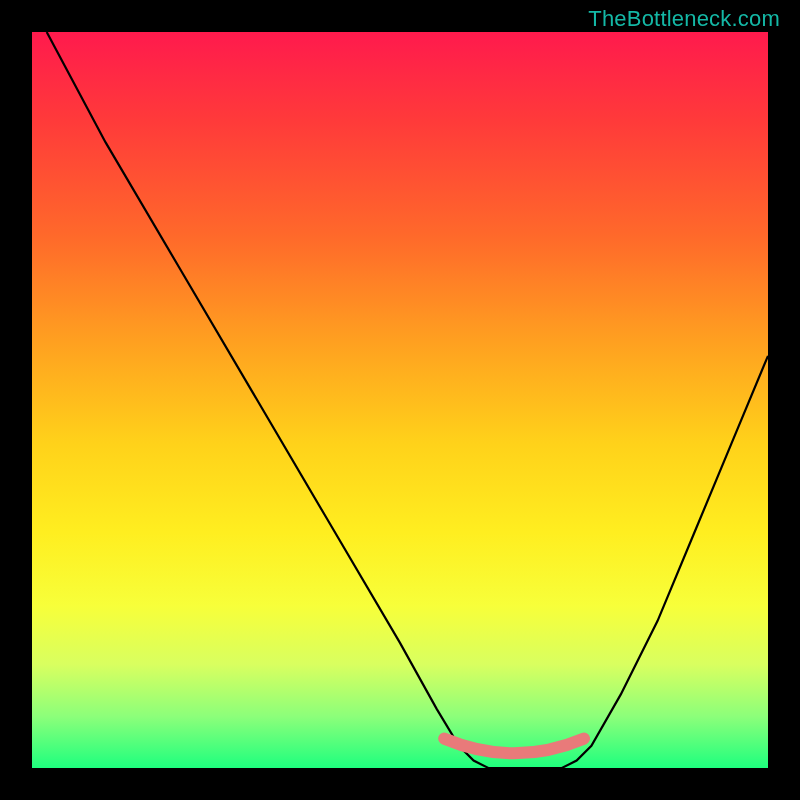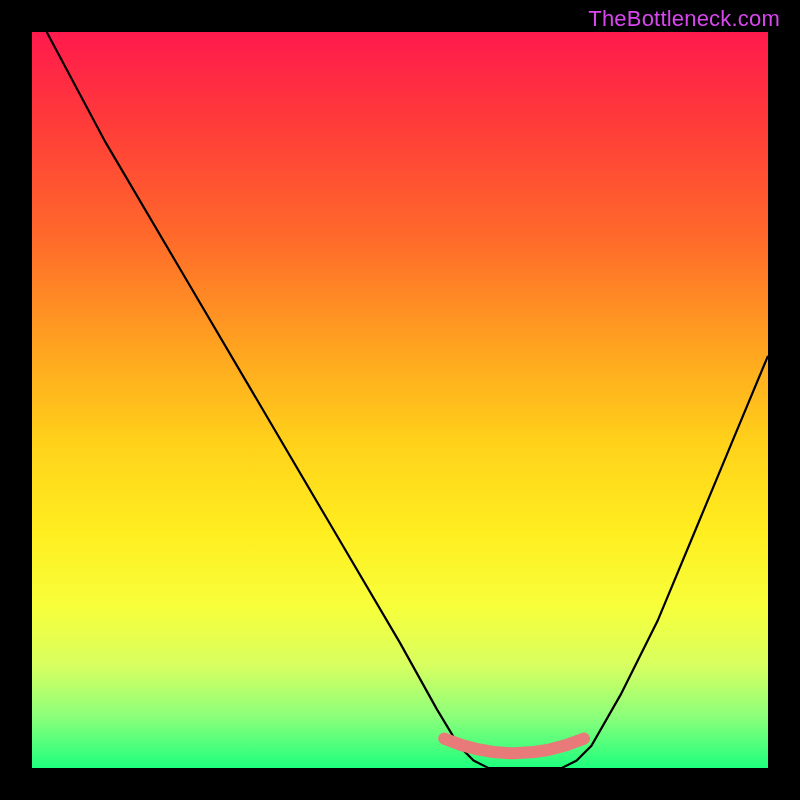--- a/index.html
+++ b/index.html
@@ -20,21 +20,21 @@
       #ffee20 68%,
       #f7ff3a 78%,
       #d8ff60 86%,
       #8cff7a 93%,
       #1eff7e 100%);
   }
   .watermark {
     position: absolute;
     top: 6px;
     right: 20px;
-    color: #d946ef;
+    color: #14b8a6;
     font-size: 22px;
     font-weight: 500;
     letter-spacing: 0.2px;
   }
   svg.curve {
     position: absolute;
     left: 32px;
     top: 32px;
     width: 736px;
     height: 736px;

